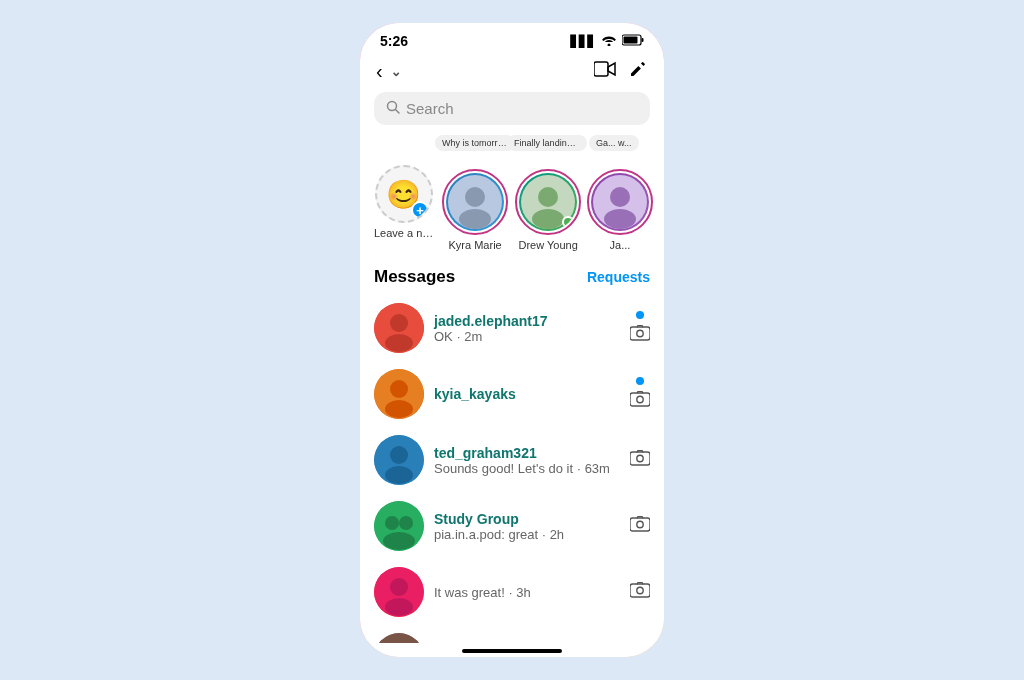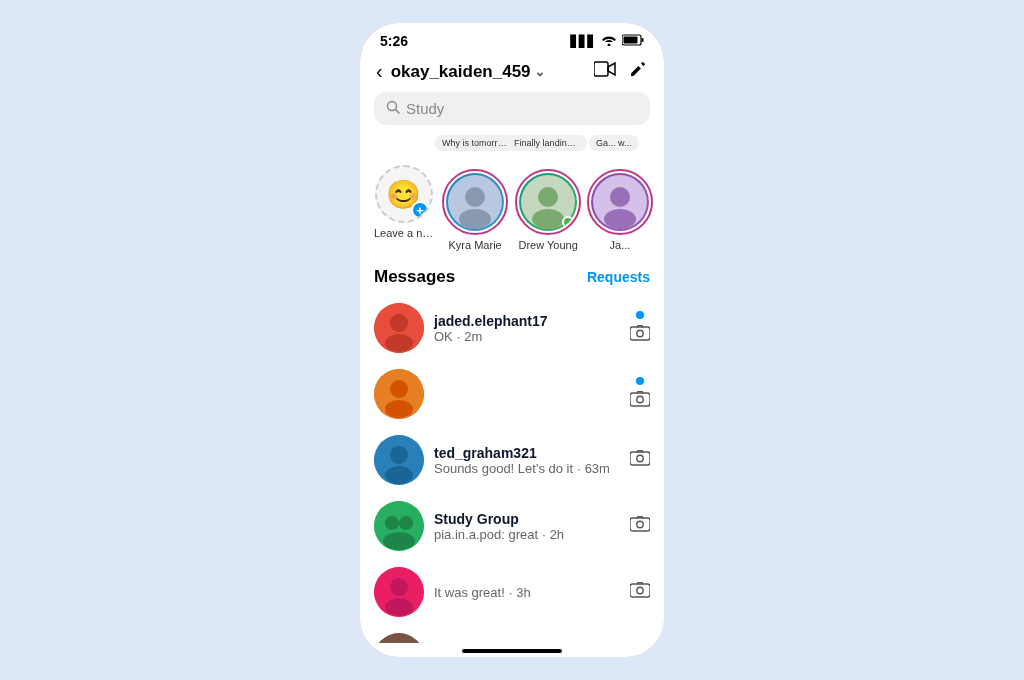--- a/index.html
+++ b/index.html
@@ -188,21 +188,21 @@
       border-radius: 50%;
       background: #ddd;
       flex-shrink: 0;
       overflow: hidden;
       display: flex;
       align-items: center;
       justify-content: center;
       font-size: 20px;
     }
     .msg-info { flex: 1; min-width: 0; }
-    .msg-name { font-size: 14px; font-weight: 600; color: #0f172a; }
+    .msg-name { font-size: 14px; font-weight: 600; color: #0f766e; }
     .msg-preview { font-size: 13px; color: #666; white-space: nowrap; overflow: hidden; text-overflow: ellipsis; }
     .msg-right { display: flex; flex-direction: column; align-items: center; gap: 6px; }
     .unread-dot {
       width: 8px;
       height: 8px;
       background: #0095f6;
       border-radius: 50%;
     }
     .camera-icon { font-size: 18px; color: #555; }
     .scroll-indicator {
@@ -244,21 +244,20 @@
               <rect x="19.5" y="4" width="2" height="4" rx="1" fill="#000"></rect>
               <rect x="1.5" y="2.5" width="14" height="7" rx="1" fill="#000"></rect>
             </svg>
         </span>
       </div>
     </div>
 
     <div class="header">
       <span class="header-back">‹</span>
       <div class="header-title">
-        <span>okay_kaiden_459</span>
         <span class="header-chevron">⌄</span>
       </div>
       <div class="header-actions">
         <span class="header-icon">
           <svg width="22" height="18" viewBox="0 0 22 18">
               <rect x="0" y="2" width="14" height="14" rx="2" fill="none" stroke="#000" stroke-width="1.5"></rect>
               <path d="M14 7l7-4v12l-7-4V7z" fill="none" stroke="#000" stroke-width="1.5"></path>
             </svg>
         </span>
         <span class="header-icon">
@@ -269,21 +268,21 @@
       </div>
     </div>
 
     <div class="search-bar">
       <span class="search-icon-char">
         <svg width="14" height="14" viewBox="0 0 14 14">
             <circle cx="6" cy="6" r="4.5" fill="none" stroke="#888" stroke-width="1.5"></circle>
             <line x1="9.5" y1="9.5" x2="13" y2="13" stroke="#888" stroke-width="1.5" stroke-linecap="round"></line>
           </svg>
       </span>
-      <span class="search-input-text">Study</span>
+      <span class="search-input-text">Search</span>
     </div>
 
     <div class="stories-row">
 
       <div class="story-wrapper">
         <div style="height:26px;"></div>
         <div class="story-avatar add-note">
           <span style="font-size:28px;">😊</span>
           <div class="add-icon">+</div>
         </div>
@@ -374,20 +373,21 @@
 
       <div class="message-item">
         <div class="msg-avatar av-orange">
           <svg width="50" height="50" viewBox="0 0 50 50">
               <circle cx="25" cy="25" r="25" fill="#e67e22"></circle>
               <circle cx="25" cy="20" r="9" fill="#d35400"></circle>
               <ellipse cx="25" cy="40" rx="14" ry="9" fill="#d35400"></ellipse>
             </svg>
         </div>
         <div class="msg-info">
+          <div class="msg-name">kyia_kayaks</div>
         </div>
         <div class="msg-right">
           <div class="unread-dot"></div>
           <span class="camera-icon">
             <svg width="20" height="16" viewBox="0 0 20 16">
                 <rect x="0" y="2" width="20" height="13" rx="2.5" fill="none" stroke="#555" stroke-width="1.4"></rect>
                 <circle cx="10" cy="8.5" r="3.2" fill="none" stroke="#555" stroke-width="1.4"></circle>
                 <path d="M7 2.5l1-2h4l1 2" fill="none" stroke="#555" stroke-width="1.4"></path>
               </svg>
           </span>

